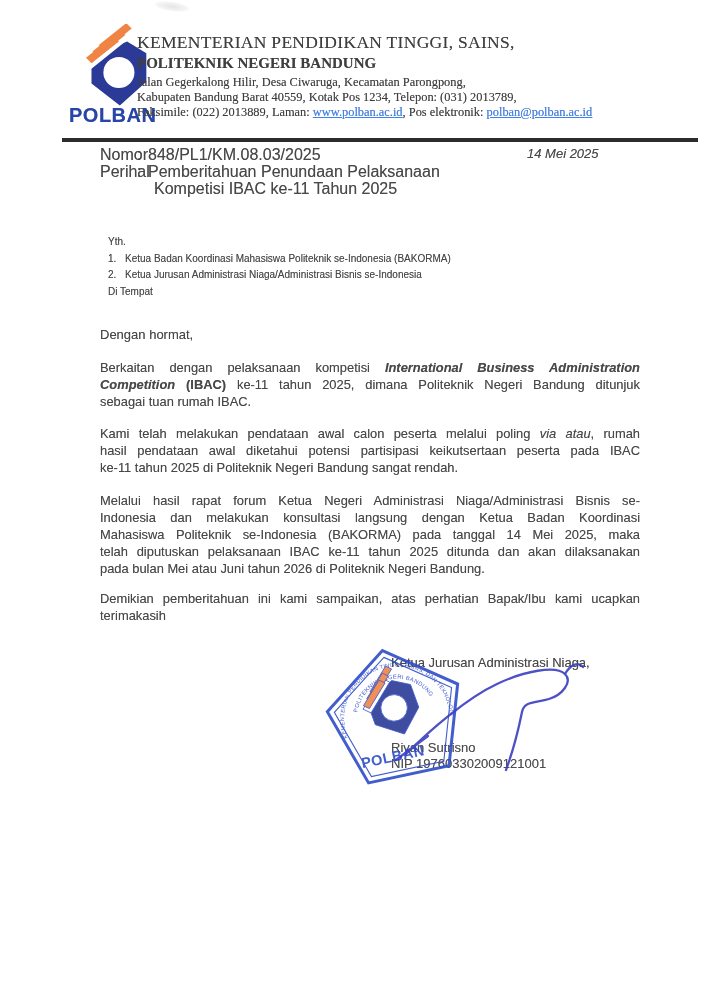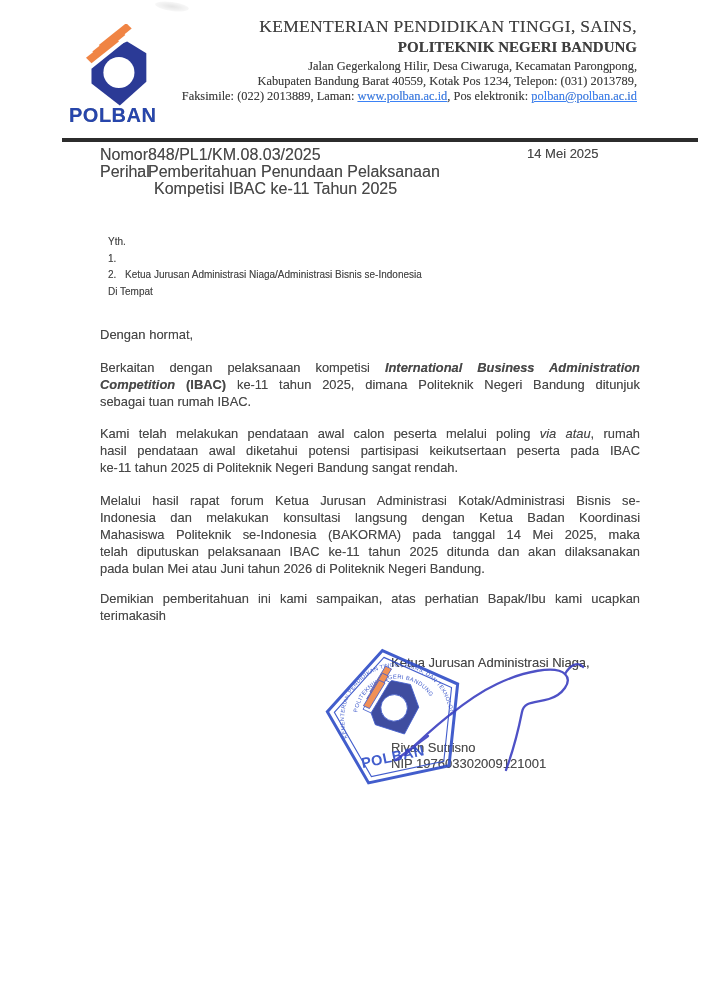--- a/index.html
+++ b/index.html
@@ -12,39 +12,39 @@
 
   
   .letterhead{position:absolute; left:0; top:0; width:701px; height:138px;}
   .logo-svg{position:absolute; left:86px; top:24px; width:64px; height:86px;}
   .logo-word{
     position:absolute; left:69px; top:104px; width:80px;
     font-size:20px; font-weight:800; letter-spacing:.5px; color:#2746ac;
     font-family:"Liberation Sans", sans-serif;
   }
   .head-text{
-    position:absolute; left:137px; top:16px; width:500px; text-align:right;
+    position:absolute; left:137px; top:32px; width:500px; text-align:left;
     font-family:"Liberation Serif", serif; color:#3e3e3e;
   }
   .ministry{font-size:17.5px; line-height:21px; letter-spacing:.3px;}
   .institution{font-size:15px; font-weight:bold; line-height:19px; margin-top:1px;}
   .addr{font-size:12.4px; line-height:14.8px; white-space:nowrap;}
   .addr-first{margin-top:2px;}
   .link{color:#3b82f6; text-decoration:underline; cursor:pointer;}
   .rule{position:absolute; left:62px; top:138px; width:636px; height:4px; background:#2c2c2c;}
   .smudge{position:absolute; left:155px; top:2px; width:34px; height:9px; border-radius:50%;
     background:radial-gradient(ellipse at center, rgba(0,0,0,0.10), rgba(0,0,0,0)); transform:rotate(8deg);}
 
   
   .meta{position:absolute; left:100px; top:146px; width:440px; font-size:16px; line-height:17px;}
   .meta-row{display:flex;}
   .meta-label{width:37px;}
   .meta-colon{width:11px;}
   .meta-indent{padding-left:54px;}
-  .date{position:absolute; left:527px; top:146px; font-size:13px;}
+  .date{position:absolute; left:527px; top:146px; font-size:13px;font-style:italic;}
 
   
   .recipient{position:absolute; left:108px; top:234px; width:500px; font-size:10px; line-height:16.5px;}
   .rcp-row{display:flex;}
   .rcp-num{width:17px;}
 
   
   .opening{position:absolute; left:100px; top:327px; font-size:13px;}
   .para{position:absolute; left:100px; width:540px; font-size:12.9px;}
   .p1{top:360px;} .p2{top:426px;} .p3{top:493px;} .p4{top:591px;}
@@ -114,20 +114,21 @@
     <div class="meta-row meta-indent">
       <span>Kompetisi IBAC ke-11 Tahun 2025</span>
     </div>
   </div>
   <div class="date soft">14 Mei 2025</div>
 
   <div class="recipient soft">
     <div>Yth.</div>
     <div class="rcp-row">
       <span class="rcp-num">1.</span>
+      <span>Ketua Badan Koordinasi Mahasiswa Politeknik se-Indonesia (BAKORMA)</span>
     </div>
     <div class="rcp-row">
       <span class="rcp-num">2.</span>
       <span>Ketua Jurusan Administrasi Niaga/Administrasi Bisnis se-Indonesia</span>
     </div>
     <div>Di Tempat</div>
   </div>
 
   <div class="opening soft">Dengan hormat,</div>
 
@@ -143,21 +144,21 @@
 
   <div class="para p2 soft">
     <div class="ln jl">
       <span>Kami telah melakukan pendataan awal calon peserta melalui poling </span><span class="i">via atau</span><span>, rumah</span>
     </div>
     <div class="ln jl">hasil pendataan awal diketahui potensi partisipasi keikutsertaan peserta pada IBAC</div>
     <div class="ln">ke-11 tahun 2025 di Politeknik Negeri Bandung sangat rendah.</div>
   </div>
 
   <div class="para p3 soft">
-    <div class="ln jl">Melalui hasil rapat forum Ketua Jurusan Administrasi Kotak/Administrasi Bisnis se-</div>
+    <div class="ln jl">Melalui hasil rapat forum Ketua Negeri Administrasi Niaga/Administrasi Bisnis se-</div>
     <div class="ln jl">Indonesia dan melakukan konsultasi langsung dengan Ketua Badan Koordinasi</div>
     <div class="ln jl">Mahasiswa Politeknik se-Indonesia (BAKORMA) pada tanggal 14 Mei 2025, maka</div>
     <div class="ln jl">telah diputuskan pelaksanaan IBAC ke-11 tahun 2025 ditunda dan akan dilaksanakan</div>
     <div class="ln">pada bulan Mei atau Juni tahun 2026 di Politeknik Negeri Bandung.</div>
   </div>
 
   <div class="para p4 soft">
     <div class="ln jl">Demikian pemberitahuan ini kami sampaikan, atas perhatian Bapak/Ibu kami ucapkan</div>
     <div class="ln">terimakasih</div>
   </div>

